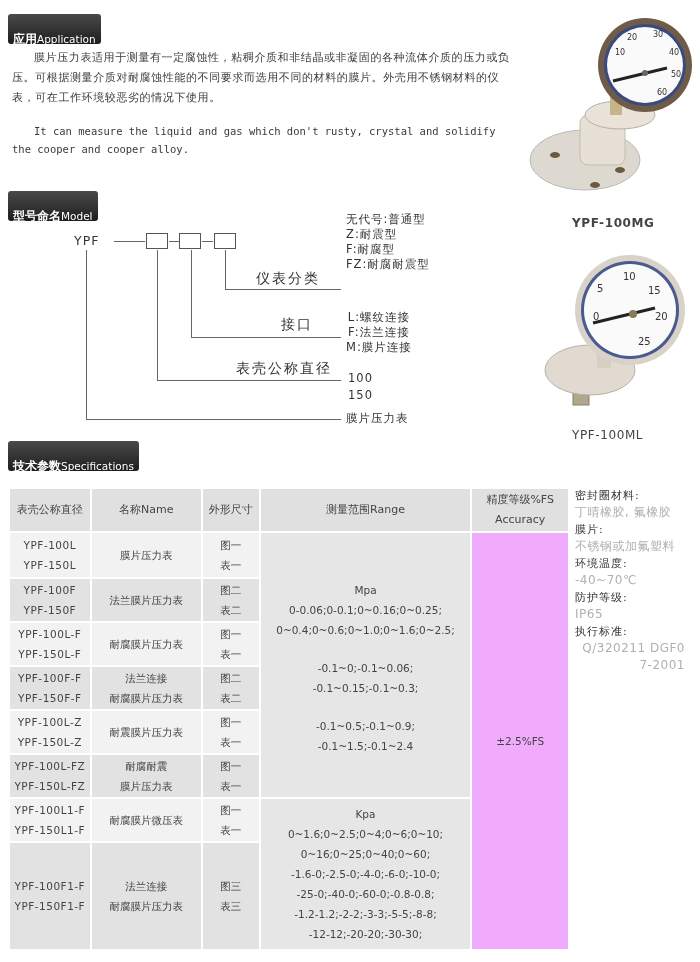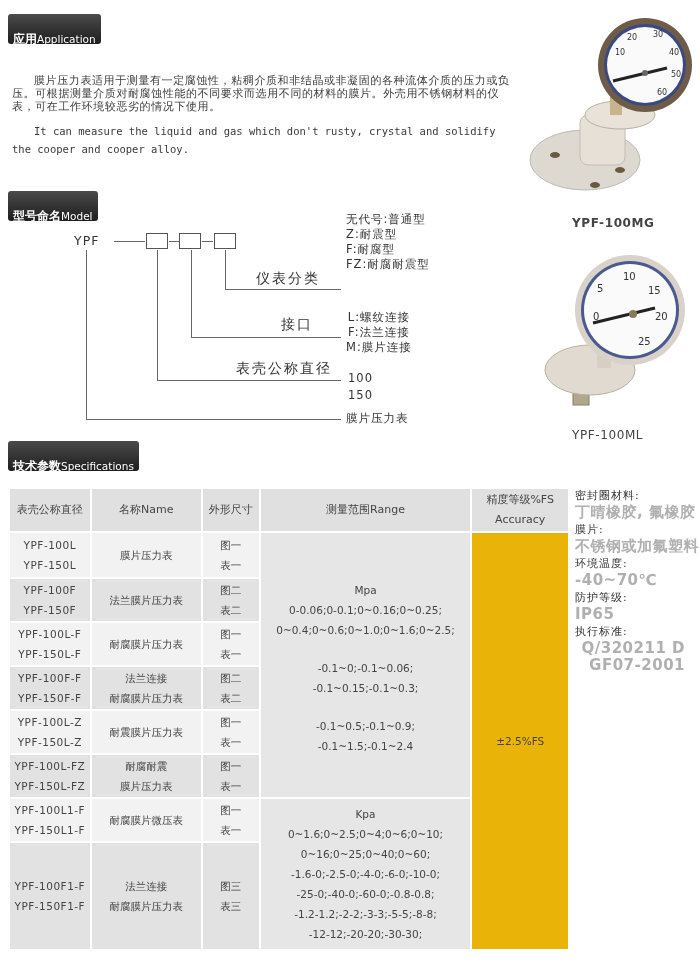--- a/index.html
+++ b/index.html
@@ -1,39 +1,39 @@
 <!DOCTYPE html>
 <html><head>
 <meta charset="utf-8">
 <style>
   * { box-sizing: border-box; margin: 0; padding: 0; }
   body { width: 700px; height: 962px; background: #ffffff; font-family: "DejaVu Sans", sans-serif; color: #3a3a3a; position: relative; overflow: hidden; }
   .section-tag { position: absolute; left: 8px; height: 21px; padding: 15px 5px; background: linear-gradient(#4a4a4a, #1e1e1e); border-radius: 3px; color: #fff; font-size: 12px; line-height: 21px; font-weight: bold; white-space: nowrap; }
   .section-tag .en { font-weight: normal; font-size: 10.5px; }
-  .para-cn { position: absolute; left: 12px; width: 505px; font-size: 11px; line-height: 13px; letter-spacing: 0.6px; color: #3a3a3a; text-indent: 22px; margin-top: 26px; }
+  .para-cn { position: absolute; left: 12px; width: 505px; font-size: 11px; line-height: 20px; letter-spacing: 0.6px; color: #3a3a3a; text-indent: 22px; }
   .para-en { position: absolute; left: 12px; width: 505px; font-family: "DejaVu Sans Mono", monospace; font-size: 10.5px; line-height: 18px; color: #3a3a3a; text-indent: 22px; }
   .caption { position: absolute; font-size: 12px; color: #444; letter-spacing: 0.6px; white-space: nowrap; }
   .gauge { position: absolute; }
   .diag { position: absolute; left: 0; top: 200px; width: 460px; height: 220px; }
   .diag .lbl { position: absolute; font-size: 12.5px; color: #333; white-space: nowrap; letter-spacing: 1px; }
   .diag .lbl.big { font-size: 14px; letter-spacing: 2px; }
   .diag .opt { position: absolute; font-size: 11.5px; line-height: 15px; color: #333; white-space: nowrap; letter-spacing: 1px; }
   .line { position: absolute; background: #666; }
   .box { position: absolute; border: 1px solid #555; width: 22px; height: 16px; background: #fff; }
   table.spec { position: absolute; left: 8px; top: 487px; border-collapse: separate; border-spacing: 2px; width: 562px; font-size: 10.5px; color: #444; }
   table.spec td, table.spec th { text-align: center; vertical-align: middle; line-height: 20px; font-weight: normal; }
   table.spec th { background: #e0e0e0; height: 42px; font-size: 11px; }
   .r-light td.cellbg { background: #f2f2f2; }
   .r-dark td.cellbg { background: #e2e2e2; }
   td.range { background: #e6e6e6; }
-  td.acc { background: #eab308; }
+  td.acc { background: #f0abfc; }
   .mono { font-family: "DejaVu Sans", sans-serif; letter-spacing: 0.5px; }
   .side { position: absolute; left: 575px; top: 487px; width: 125px; font-size: 11px; line-height: 17px; }
   .side .k { color: #333; letter-spacing: 1px; }
-  .side .v { color: #b0b0b0; letter-spacing: 0.5px; font-size: 15px; font-weight: bold; }
+  .side .v { color: #b0b0b0; letter-spacing: 0.5px; font-size: 12px; }
 </style>
 </head>
 <body>
 
 <div class="section-tag" style="top:14px;">
   <span>应用</span><span class="en">Application</span>
 </div>
 <p class="para-cn" style="top:48px;">膜片压力表适用于测量有一定腐蚀性，粘稠介质和非结晶或非凝固的各种流体介质的压力或负压。可根据测量介质对耐腐蚀性能的不同要求而选用不同的材料的膜片。外壳用不锈钢材料的仪表，可在工作环境较恶劣的情况下使用。</p>
 <p class="para-en" style="top:122px;">It can measure the liquid and gas which don't rusty, crystal and solidify the cooper and cooper alloy.</p>
 

